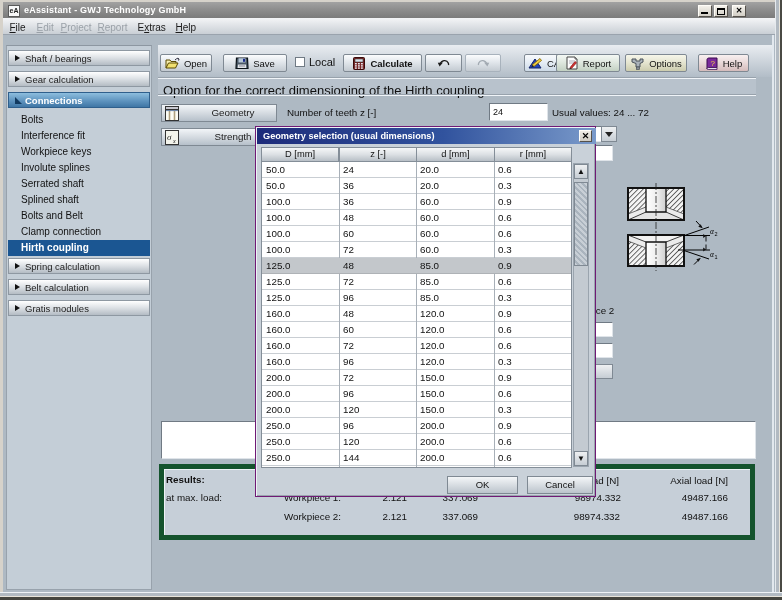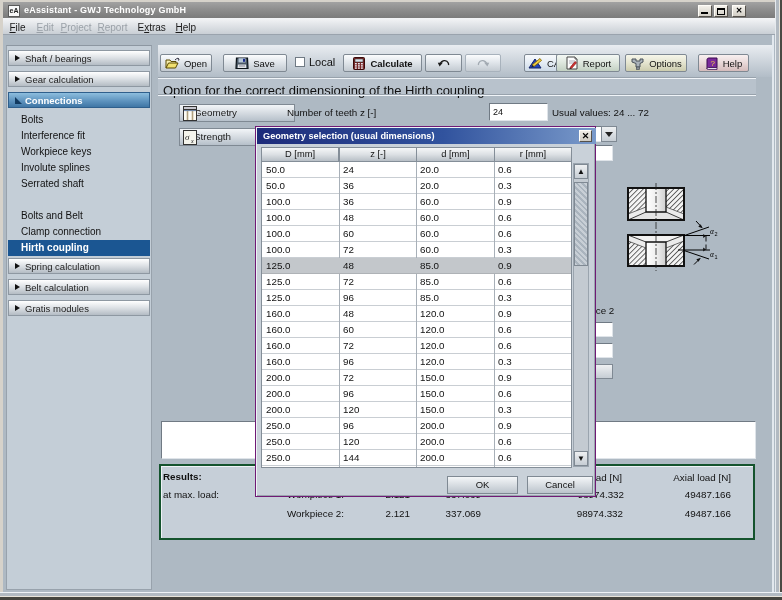--- a/index.html
+++ b/index.html
@@ -29,21 +29,21 @@
 .shead.open .arr { border:none; width:0; height:0; border-bottom:7px solid #123a60; border-right:7px solid transparent; }
 .sitem { position:absolute; left:1px; width:142px; height:16px; font-size:10px; color:#111; line-height:16px; padding-left:13px; }
 .sitem.sel { background:#1b5692; color:#fff; font-weight:bold; }
 
 #toolbar { left:158px; top:45px; width:614px; height:32px; background:linear-gradient(180deg,#e9edf1,#b2bdc7); }
 .tbtn { position:absolute; top:9px; height:18px; background:linear-gradient(180deg,#fbfcfd,#dfe4e9 50%,#c3cad1); border:1px solid #7f8993; border-radius:2px; font-size:9.5px; color:#111; display:flex; align-items:center; justify-content:center; gap:4px; }
 
 #optbar { left:158px; top:79px; width:598px; height:15px; background:#b8c2cc; }
 #optbar span { position:absolute; left:5px; top:4px; font-size:13px; color:#111; }
 
-.bigbtn { position:absolute; left:179px; width:116px; height:18px; padding-left:14px; background:linear-gradient(180deg,#f2f5f8,#d5dbe1 50%,#b6c0ca); border:1px solid #7f8993; font-size:9.8px; color:#222; line-height:16px; }
+.bigbtn { position:absolute; left:161px; width:116px; height:18px; padding-left:28px; background:linear-gradient(180deg,#f2f5f8,#d5dbe1 50%,#b6c0ca); border:1px solid #7f8993; font-size:9.8px; color:#222; text-align:center; line-height:16px; }
 .bigbtn svg { position:absolute; left:3px; top:1px; }
 .field { position:absolute; background:#fff; border:1px solid; border-color:#707a84 #dfe4e9 #dfe4e9 #707a84; font-size:9px; color:#111; padding:3px 0 0 3px; }
 
 #dlg { left:255px; top:126px; width:341px; height:371px; background:#c9d1d9; border:1px solid #701a75; box-shadow:inset 1px 1px 0 #eef2f6, inset -1px -1px 0 #9aa4ae; }
 #dlgtitle { left:1px; top:1px; width:339px; height:15.5px; background:linear-gradient(90deg,#1d2b7a,#31539e 55%,#7a9aca); }
 #dlgtitle span { position:absolute; left:6px; top:2.5px; font-size:9.2px; font-weight:bold; color:#fff; }
 #dlgclose { left:323px; top:2.5px; width:13px; height:12px; background:linear-gradient(180deg,#f0ede7,#cfcbc3); border:1px solid; border-color:#fffdf8 #55514b #55514b #fffdf8; font-size:9px; font-weight:bold; line-height:10px; text-align:center; color:#000; }
 #thead { left:5px; top:20px; width:311px; height:15px; }
 .hcell { position:absolute; top:0; height:15px; background:linear-gradient(180deg,#f6f7f8,#dce0e4 50%,#b8bfc6); border:1px solid #848e98; font-size:9.3px; color:#111; text-align:center; line-height:13px; }
 #tbody { left:5px; top:35px; width:311px; height:306px; background:#fff; border:1px solid #848e98; border-top:none;
@@ -51,21 +51,21 @@
 .vline { position:absolute; top:0; width:1px; height:305px; background:#a8b0b8; }
 .trow { position:absolute; left:0; width:309px; height:16px; }
 .trow span { position:absolute; top:0; height:16px; line-height:16px; font-size:9.8px; color:#111; padding-left:4px; }
 .trow.sel { background:#c3c7cb; box-shadow:inset 0 -1px 0 #aeb2b6; }
 
 #sbar { left:317px; top:36px; width:16px; height:304px; background:#c3cad1; border:1px solid #9aa4ae; }
 .sbtn { position:absolute; left:0; width:14px; height:15px; background:linear-gradient(180deg,#eef0f2,#c6cdd4); border:1px solid #7f8993; text-align:center; font-size:8px; line-height:13px; color:#111; }
 #sthumb { position:absolute; left:0; top:18px; width:14px; height:84px; background:repeating-linear-gradient(45deg,#c8cfd6 0 2px,#aab4be 2px 4px); border:1px solid #7f8993; }
 .okbtn { position:absolute; height:18px; background:linear-gradient(180deg,#f4f6f8,#d8dde2 50%,#bcc4cc); border:1px solid #7f8993; font-size:9.5px; color:#111; text-align:center; line-height:16px; }
 
-#results { left:159px; top:464px; width:596px; height:76px; background:#c6cfd8; border:2px solid #14532d; box-shadow:inset 1px 1px 0 #eef2f6; }
+#results { left:159px; top:464px; width:596px; height:76px; background:#c6cfd8; border:5px solid #14532d; box-shadow:inset 1px 1px 0 #eef2f6; }
 .rtext { position:absolute; font-size:9.8px; color:#111; }
 .rnum { position:absolute; font-size:9.8px; color:#111; text-align:right; }
 </style>
 </head>
 <body>
 <div class="abs" id="frameL"></div>
 <div class="abs" id="frameT"></div>
 
 <div class="abs" id="titlebar">
   <div class="abs" id="titleicon">eA</div>
@@ -90,20 +90,21 @@
 
 <div class="abs" id="sidebar">
   <div class="shead" style="top:4px;"><span class="arr"></span>Shaft / bearings</div>
   <div class="shead" style="top:25px;"><span class="arr"></span>Gear calculation</div>
   <div class="shead open" style="top:46px;"><span class="arr"></span>Connections</div>
   <div class="sitem" style="top:66px;">Bolts</div>
   <div class="sitem" style="top:82px;">Interference fit</div>
   <div class="sitem" style="top:98px;">Workpiece keys</div>
   <div class="sitem" style="top:114px;">Involute splines</div>
   <div class="sitem" style="top:130px;">Serrated shaft</div>
+  <div class="sitem" style="top:146px;">Splined shaft</div>
   <div class="sitem" style="top:162px;">Bolts and Belt</div>
   <div class="sitem sel" style="top:194px;">Hirth coupling</div>
   <div class="sitem" style="top:178px;">Clamp connection</div>
   <div class="shead" style="top:233px;"><span class="arr"></span>Belt calculation</div>
   <div class="shead" style="top:212px;"><span class="arr"></span>Spring calculation</div>
   <div class="shead" style="top:254px;"><span class="arr"></span>Gratis modules</div>
 </div>
 
 <div class="abs" id="toolbar">
   <div class="tbtn" style="left:2px; width:52px;"><svg width="15" height="13" viewBox="0 0 15 13">

